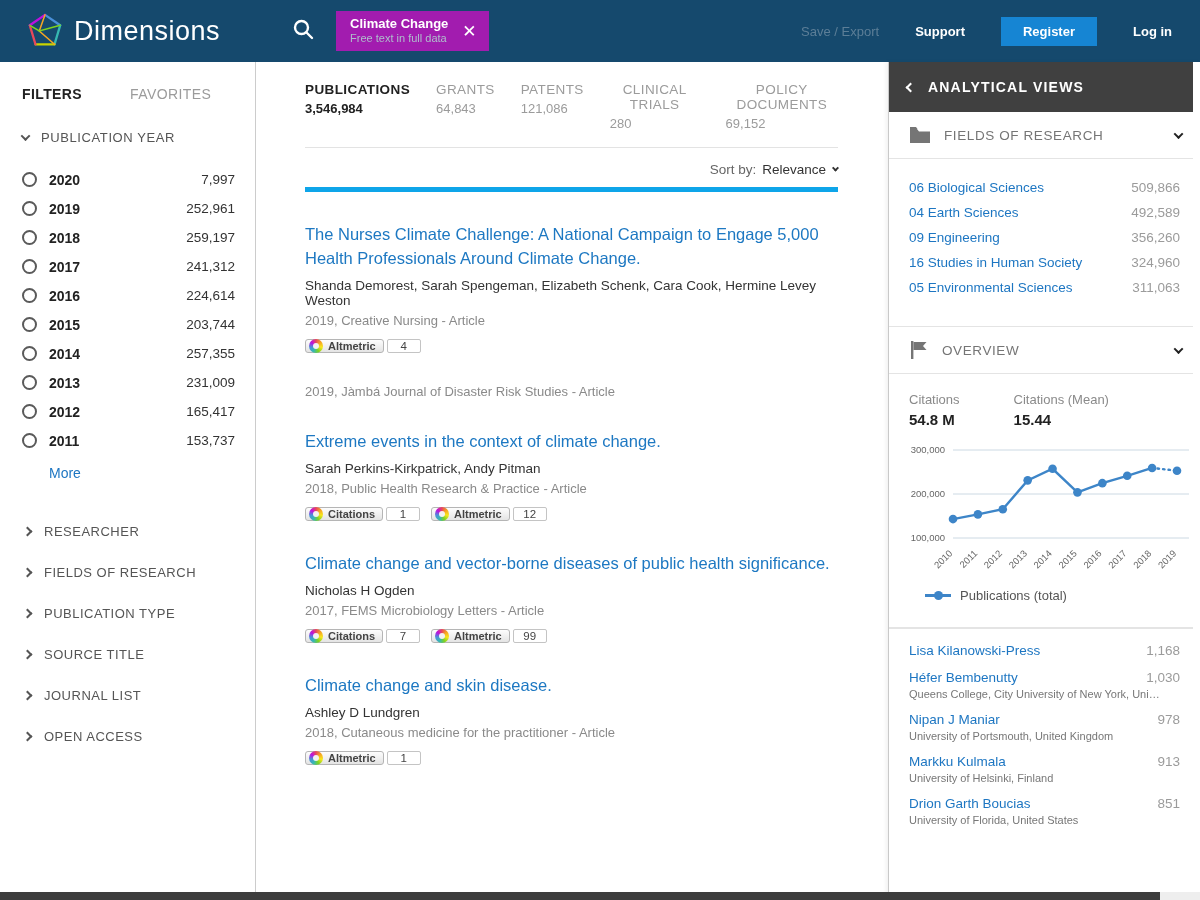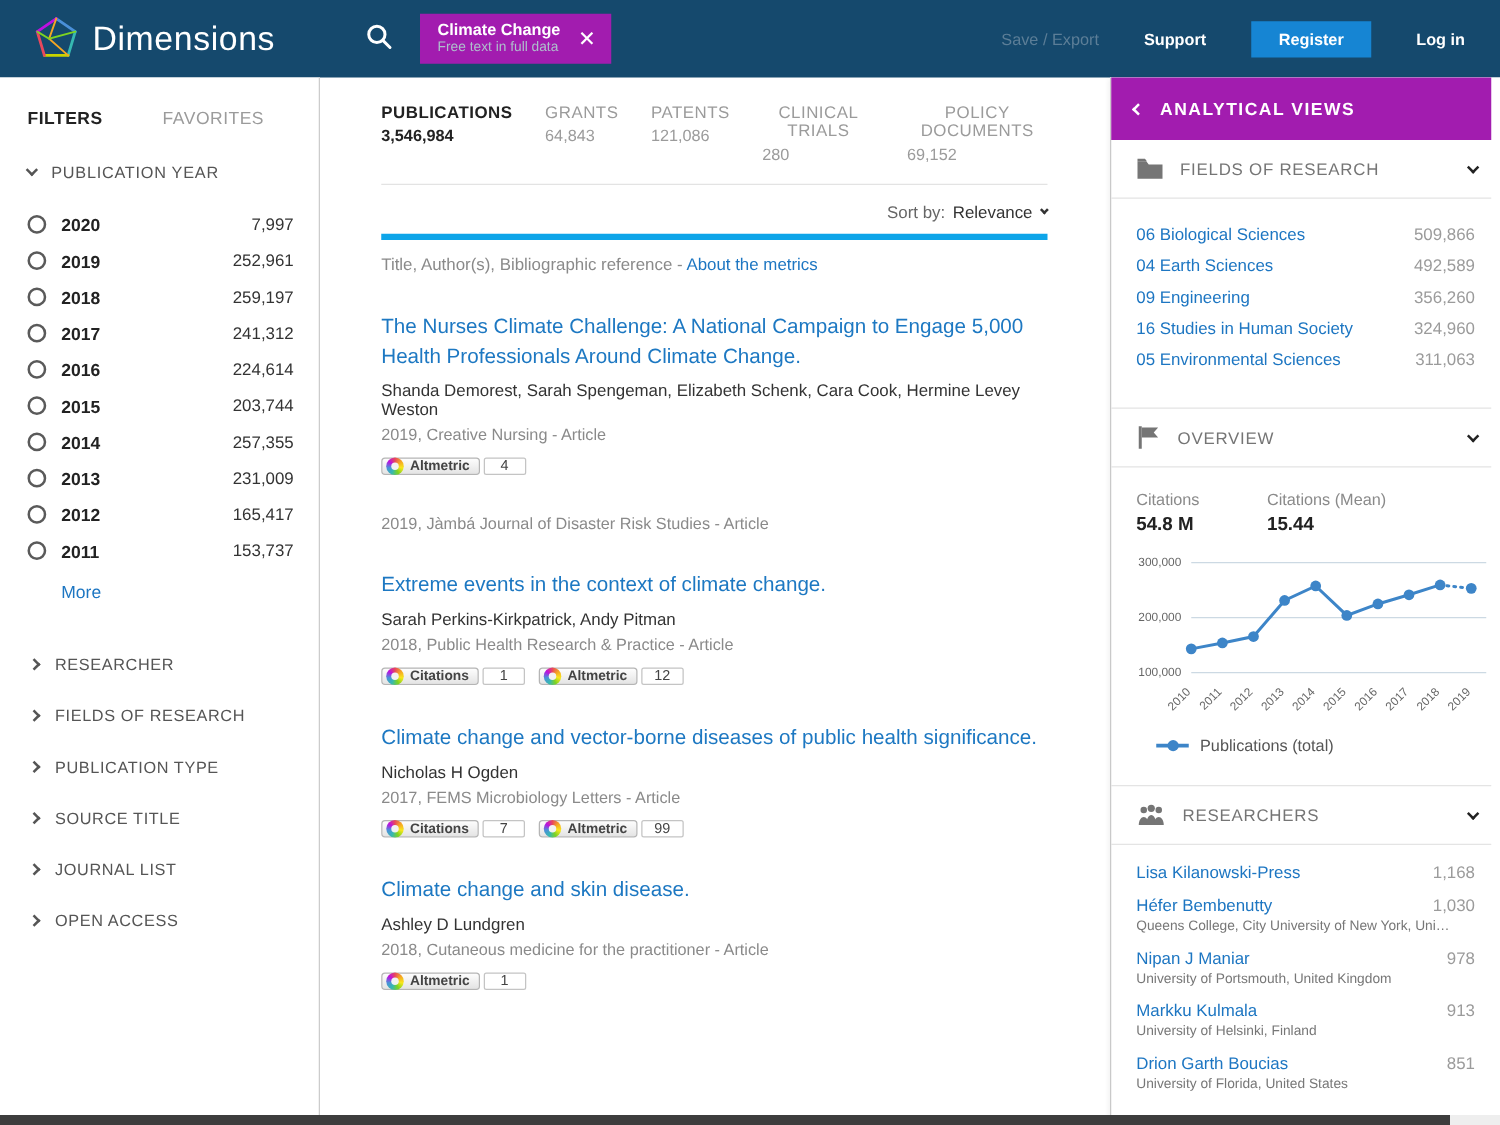--- a/index.html
+++ b/index.html
@@ -63,21 +63,21 @@
   .badges { display:flex; gap:11px; margin-top:11px; }
   .badge { display:flex; align-items:stretch; height:14px; cursor:pointer; }
   .badge-main { display:flex; align-items:center; gap:5px; border:1px solid #b5b5b5; border-radius:3px; background:linear-gradient(#fdfdfd,#e4e4e4); padding:0 7px 0 3px; }
   .badge-donut { width:14px; height:14px; border-radius:50%; background:conic-gradient(#e8485c,#f5a623,#f8e71c,#7ed321,#36b8b1,#4a90d9,#bd10e0,#e8485c); position:relative; }
   .badge-donut::after { content:""; position:absolute; inset:4px; background:#f2f2f2; border-radius:50%; }
   .badge-label { font-size:11px; font-weight:bold; color:#444; }
   .badge-value { border:1px solid #c4c4c4; border-radius:2px; background:#fff; min-width:34px; margin-left:3px; display:flex; align-items:center; justify-content:center; font-size:11.5px; color:#444; padding:0 6px; }
 
   
   .apanel { position:absolute; top:62px; left:888px; width:312px; bottom:0; background:#fff; border-left:1px solid #c9c9c9; box-shadow:-2px 0 4px rgba(0,0,0,0.06); }
-  .apanel-header { height:50px; background:#a21caf; width:304px; display:flex; align-items:center; gap:14px; padding-left:18px; color:#fff; }
+  .apanel-header { height:50px; background:#404040; width:304px; display:flex; align-items:center; gap:14px; padding-left:18px; color:#fff; }
   .apanel-title { font-size:14px; font-weight:bold; letter-spacing:1.2px; }
   .asection-head { display:flex; align-items:center; gap:13px; height:46px; padding:0 18px 0 20px; color:#6e6e6e; cursor:pointer; }
   .asection-label { font-size:13.5px; letter-spacing:0.6px; color:#757575; }
   .asection-head .chev { margin-left:auto; color:#222; }
   .asection-divider { border:none; border-top:1px solid #e4e4e4; margin:0; width:304px; }
   .afield-list { padding:16px 20px 26px 20px; }
   .afield-row { display:flex; align-items:center; height:25px; cursor:pointer; }
   .afield-label { color:#1d76c2; font-size:13.5px; }
   .afield-count { margin-left:auto; color:#9b9b9b; font-size:13.5px; }
   .stats-row { display:flex; padding:18px 20px 4px 20px; gap:54px; }
@@ -282,23 +282,20 @@
   <hr class="tabs-divider">
 
   <div class="sort-row">
     <span class="sort-label">Sort by:</span>
     <span class="sort-value">
       <span>Relevance</span>
       <span class="chev down sm"></span>
     </span>
   </div>
 
-  <div class="meta-line">
-    <span>Title, Author(s), Bibliographic reference - </span><a>About the metrics</a>
-  </div>
 
   <div>
 
       <div class="result">
         <div class="result-title">The Nurses Climate Challenge: A National Campaign to Engage 5,000 Health Professionals Around Climate Change.</div>
         <div class="result-authors">Shanda Demorest, Sarah Spengeman, Elizabeth Schenk, Cara Cook, Hermine Levey Weston</div>
         <div class="result-source">2019, Creative Nursing - Article</div>
         <div class="badges">
 
             <span class="badge">
@@ -480,32 +477,20 @@
         <text x="255.11111111111111" y="114" font-size="9.5" fill="#666" text-anchor="end" transform="rotate(-45 255.11111111111111 114)">2018</text>
         <text x="280" y="114" font-size="9.5" fill="#666" text-anchor="end" transform="rotate(-45 280 114)">2019</text>
       </svg>
   </div>
   <div class="legend-row">
     <span class="legend-marker"></span>
     <span>Publications (total)</span>
   </div>
   <hr class="asection-divider">
 
-  <div class="asection-head">
-    <svg width="24" height="20" viewBox="0 0 24 20">
-      <circle cx="6" cy="6" r="2.6" fill="#757575"></circle>
-      <circle cx="12" cy="4.6" r="2.9" fill="#757575"></circle>
-      <circle cx="18" cy="6" r="2.6" fill="#757575"></circle>
-      <path d="M2 18 c0-4 2-6.5 4-6.5 s4 2.5 4 6.5 z" fill="#757575"></path>
-      <path d="M8 18 c0-5 2-8 4-8 s4 3 4 8 z" fill="#757575"></path>
-      <path d="M14 18 c0-4 2-6.5 4-6.5 s4 2.5 4 6.5 z" fill="#757575"></path>
-    </svg>
-    <span class="asection-label">RESEARCHERS</span>
-    <span class="chev down"></span>
-  </div>
   <hr class="asection-divider">
   <div class="aresearcher-list">
 
       <div class="aresearcher">
         <div class="ar-top">
           <span class="ar-name">Lisa Kilanowski-Press</span>
           <span class="ar-count">1,168</span>
         </div>
 
       </div>

